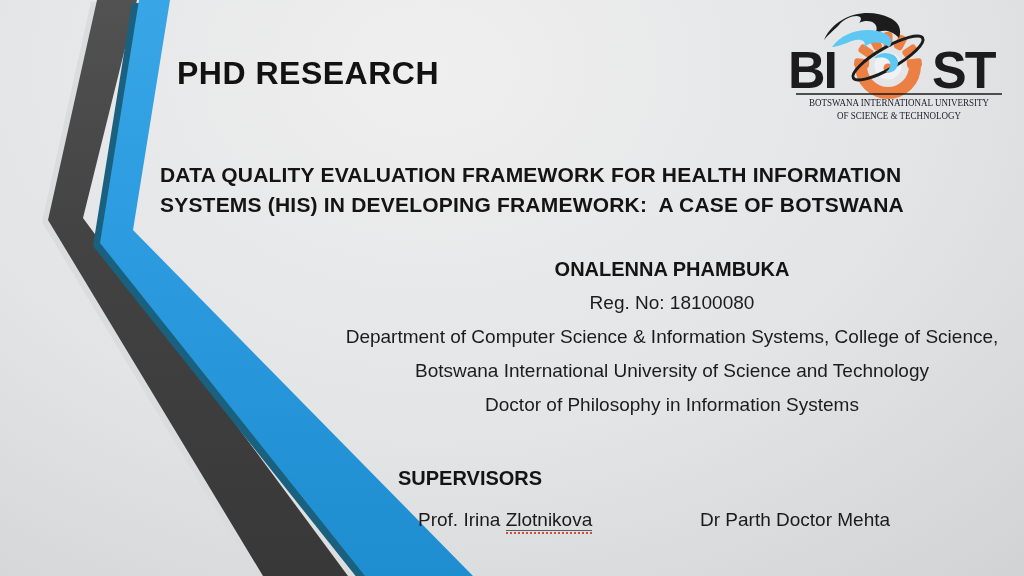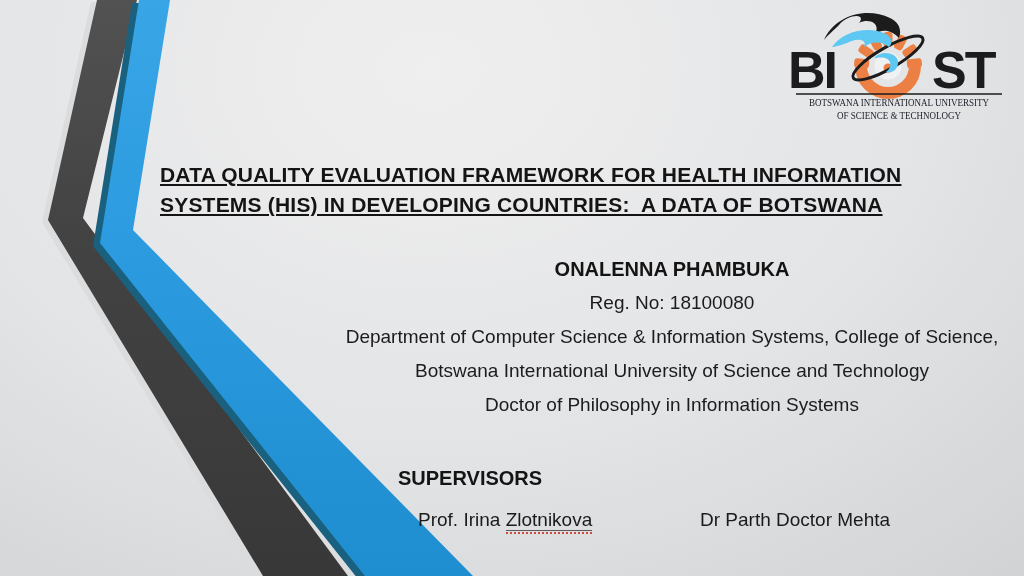--- a/index.html
+++ b/index.html
@@ -17,21 +17,21 @@
   .phd-title{
     left:177px;top:55px;
     font-size:32px;font-weight:bold;letter-spacing:.5px;color:#121212;
     white-space:pre;
   }
   .main-title{
     left:160px;top:160px;width:800px;
     font-size:21px;font-weight:bold;line-height:30px;color:#141414;
     letter-spacing:.2px;
   }
-  .main-title div{white-space:pre;text-decoration:underline;}
+  .main-title div{white-space:pre;}
 
   .author-block{
     left:272px;top:252px;width:800px;
     text-align:center;font-size:19px;line-height:34px;color:#1c1c1c;
   }
   .author-block .author-name{font-size:20px;font-weight:bold;color:#141414;}
 
   .supervisors-label{
     left:398px;top:467px;
     font-size:20px;font-weight:bold;color:#141414;white-space:pre;
@@ -70,20 +70,21 @@
 
     <polygon points="97,0 137,0 83,218 348,576 263,576 48,220" transform="translate(-6,2)" fill="#dadbdc" opacity="0.95"></polygon>
 
     <polygon points="97,0 137,0 83,218 348,576 263,576 48,220" fill="url(#gDark)"></polygon>
 
     <polygon points="139,0 170,0 133,230 473,576 365,576 100,243" transform="translate(-7,3)" fill="#1a617f"></polygon>
 
     <polygon points="139,0 170,0 133,230 473,576 365,576 100,243" fill="url(#gBlue)"></polygon>
   </svg>
 
+  <div class="abs phd-title">PHD RESEARCH</div>
 
   <svg class="abs logo-box" viewBox="0 0 222 128">
     <text x="0" y="80" font-family="Liberation Sans, DejaVu Sans, sans-serif" font-size="52" font-weight="bold" letter-spacing="-2" fill="#1c1c1e">BI</text>
     <text x="144" y="80" font-family="Liberation Sans, DejaVu Sans, sans-serif" font-size="52" font-weight="bold" letter-spacing="-2" fill="#1c1c1e">ST</text>
 
     <g>
       <path d="M67,58 A33,33 0 0 0 133,58 L121,58 A21,21 0 0 1 79,58 Z" fill="#ec8044"></path>
       <g fill="#ec8044">
         <rect x="95.5" y="24" width="9" height="15" rx="3" transform="rotate(-84 100 58)"></rect>
         <rect x="95.5" y="24" width="9" height="15" rx="3" transform="rotate(-56 100 58)"></rect>
@@ -109,21 +110,21 @@
                C104,60 104,52 97,50 C93,49 89,50 86,50 Z" fill="#5ec8f2"></path>
     </g>
 
     <line x1="8" y1="86" x2="214" y2="86" stroke="#1b1b1b" stroke-width="1.5"></line>
     <text x="111" y="98" text-anchor="middle" font-family="Liberation Serif, DejaVu Serif, serif" font-size="10" fill="#23232e" textLength="180" lengthAdjust="spacingAndGlyphs">BOTSWANA INTERNATIONAL UNIVERSITY</text>
     <text x="111" y="111" text-anchor="middle" font-family="Liberation Serif, DejaVu Serif, serif" font-size="10" fill="#23232e" textLength="124" lengthAdjust="spacingAndGlyphs">OF SCIENCE &amp; TECHNOLOGY</text>
   </svg>
 
   <div class="abs main-title">
     <div>DATA QUALITY EVALUATION FRAMEWORK FOR HEALTH INFORMATION</div>
-    <div>SYSTEMS (HIS) IN DEVELOPING COUNTRIES:  A DATA OF BOTSWANA</div>
+    <div>SYSTEMS (HIS) IN DEVELOPING FRAMEWORK:  A CASE OF BOTSWANA</div>
   </div>
 
   <div class="abs author-block">
     <div class="author-name">ONALENNA PHAMBUKA</div>
     <div>Reg. No: 18100080</div>
     <div>Department of Computer Science &amp; Information Systems, College of Science,</div>
     <div>Botswana International University of Science and Technology</div>
     <div>Doctor of Philosophy in Information Systems</div>
   </div>
 

